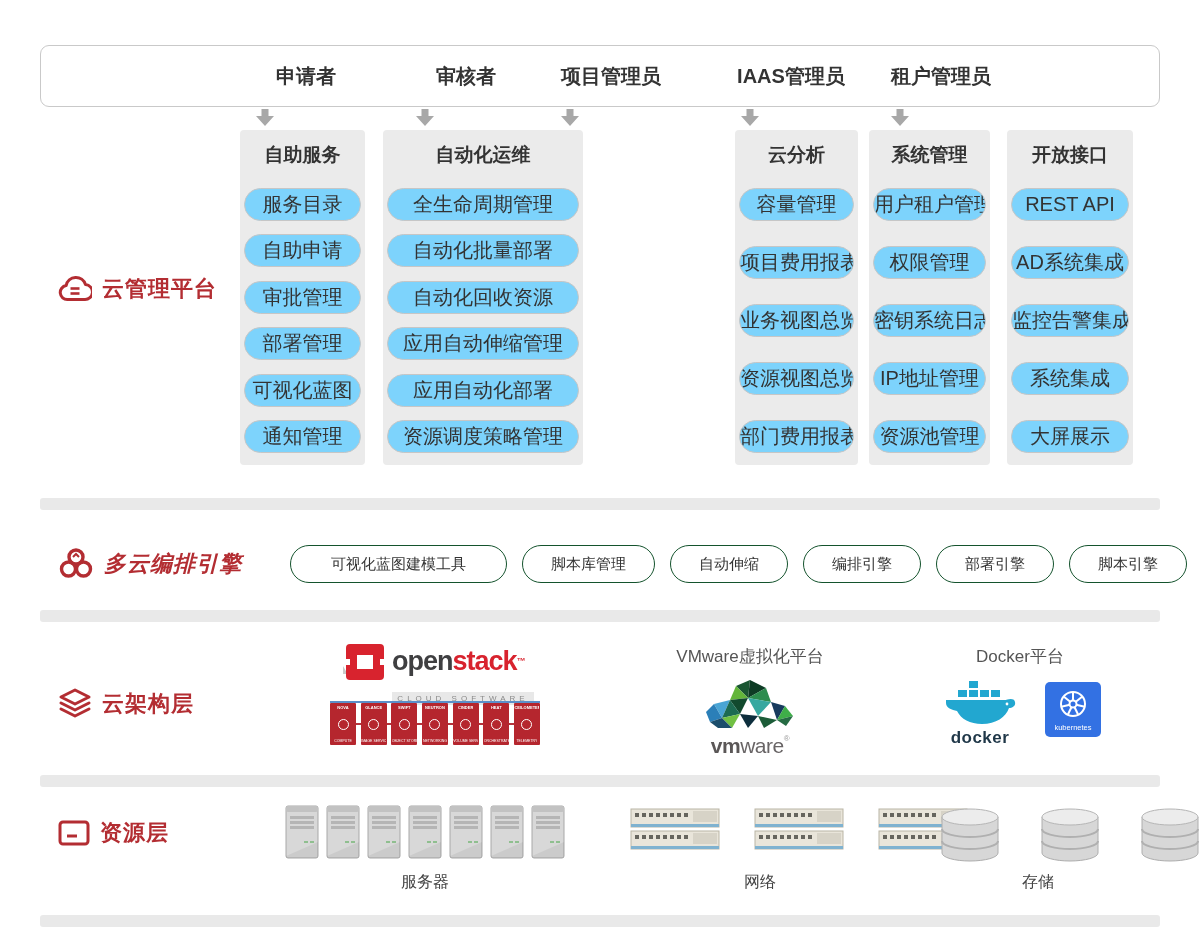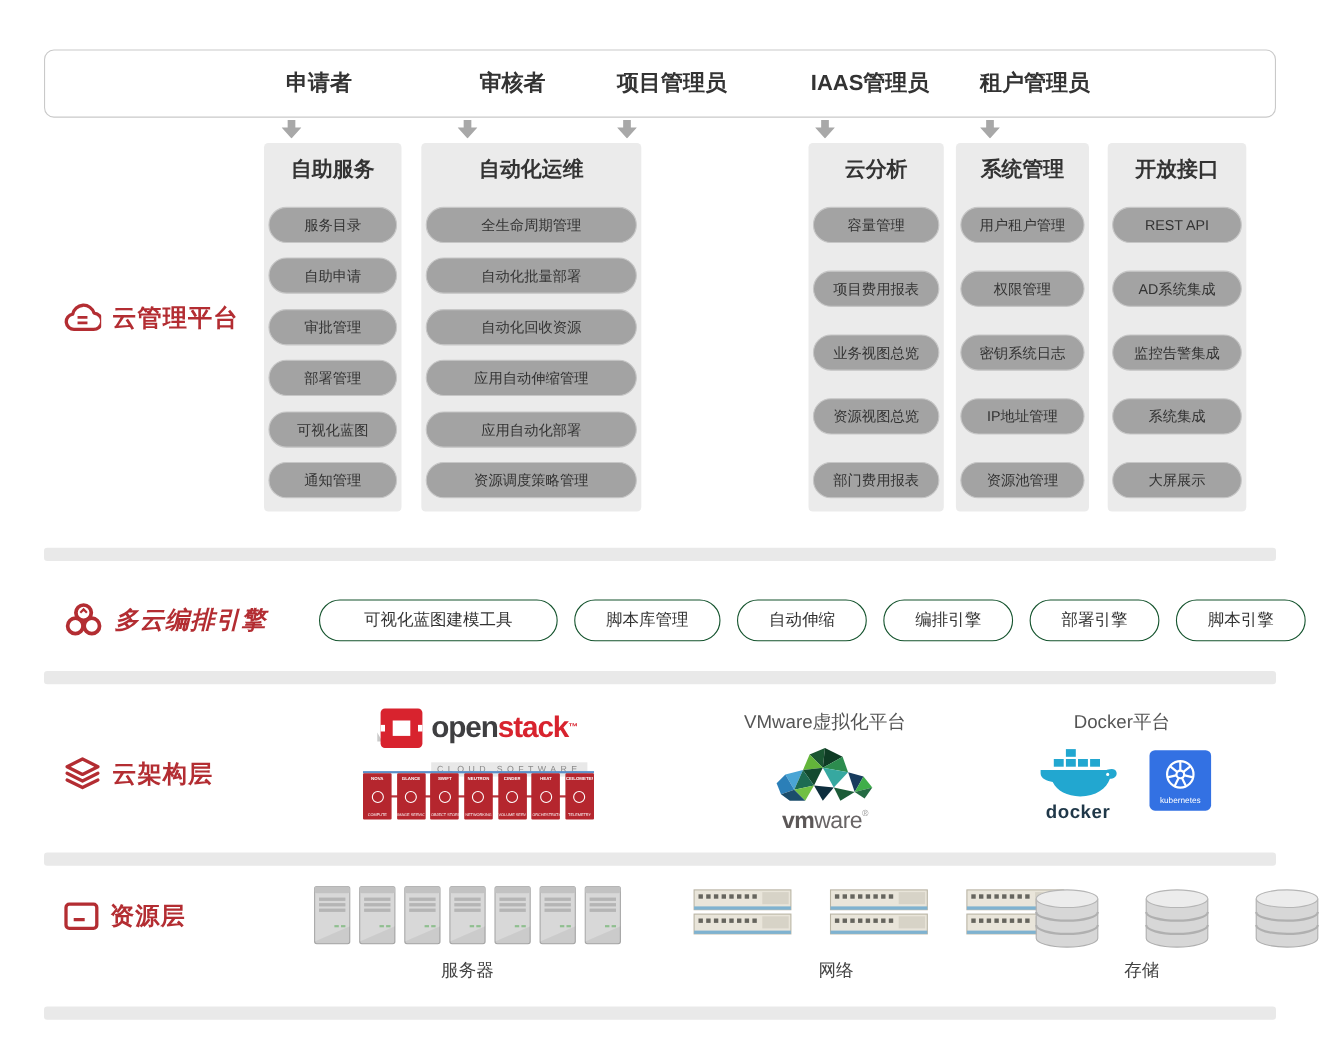--- a/index.html
+++ b/index.html
@@ -22,22 +22,22 @@
   #label-orchestration{left:58px;top:547px;font-style:italic;}
   #label-architecture{left:58px;top:688px;}
   #label-resources{left:58px;top:818px;}
 
   
   #platform-columns{position:absolute;left:0;top:130px;width:1201px;height:335px;}
   .col{position:absolute;top:0;height:335px;background:#ebebeb;border-radius:4px;
     box-sizing:border-box;padding:12px 4px;display:flex;flex-direction:column;}
   .col-title{height:26px;line-height:26px;text-align:center;font-size:19px;font-weight:bold;color:#333;}
   .col-items{flex:1;margin-top:20px;display:flex;flex-direction:column;justify-content:space-between;}
-  .pill{height:33px;line-height:31px;box-sizing:border-box;background:#a3a3a3;border:1px solid #c6c6c6;
-    border-radius:17px;text-align:center;font-size:13px;color:#333;white-space:nowrap;overflow:hidden;}
+  .pill{height:33px;line-height:31px;box-sizing:border-box;background:#7dd3fc;border:1px solid #c6c6c6;
+    border-radius:17px;text-align:center;font-size:20px;color:#333;white-space:nowrap;overflow:hidden;}
 
   
   .sep{position:absolute;left:40px;width:1120px;height:12px;background:#e9e9e9;border-radius:3px;}
   #sep1{top:498px;} #sep2{top:610px;} #sep3{top:775px;} #sep4{top:915px;}
 
   
   #engine-buttons{position:absolute;left:290px;top:545px;display:flex;gap:15px;}
   .engine-btn{height:38px;line-height:36px;box-sizing:border-box;padding:0 28px;background:#fff;
     border:1px solid #14532d;border-radius:19px;font-size:15px;color:#333;white-space:nowrap;}
   .engine-btn:first-child{padding:0 40px;}
@@ -82,21 +82,21 @@
   #label-servers{left:345px;width:160px;}
   #label-network{left:680px;width:160px;}
   #label-storage{left:958px;width:160px;}
 </style>
 </head>
 <body>
 
 <div id="diagram">
 
   <div class="roles-bar">
-      <div class="role" style="left:149px">申请者</div>
+      <div class="role" style="left:165px">申请者</div>
       <div class="role" style="left:325px">审核者</div>
       <div class="role" style="left:470px">项目管理员</div>
       <div class="role" style="left:650px">IAAS管理员</div>
       <div class="role" style="left:800px">租户管理员</div>
     </div>
   <div id="role-arrows">
       <div class="arrow" style="left:256px"><svg width="18" height="17" viewBox="0 0 18 17">
           <path d="M5.5 0 h7 v7 H18 L9 17 0 7 h5.5 z" fill="#a8a8a8"></path>
         </svg></div>
       <div class="arrow" style="left:416px"><svg width="18" height="17" viewBox="0 0 18 17">

